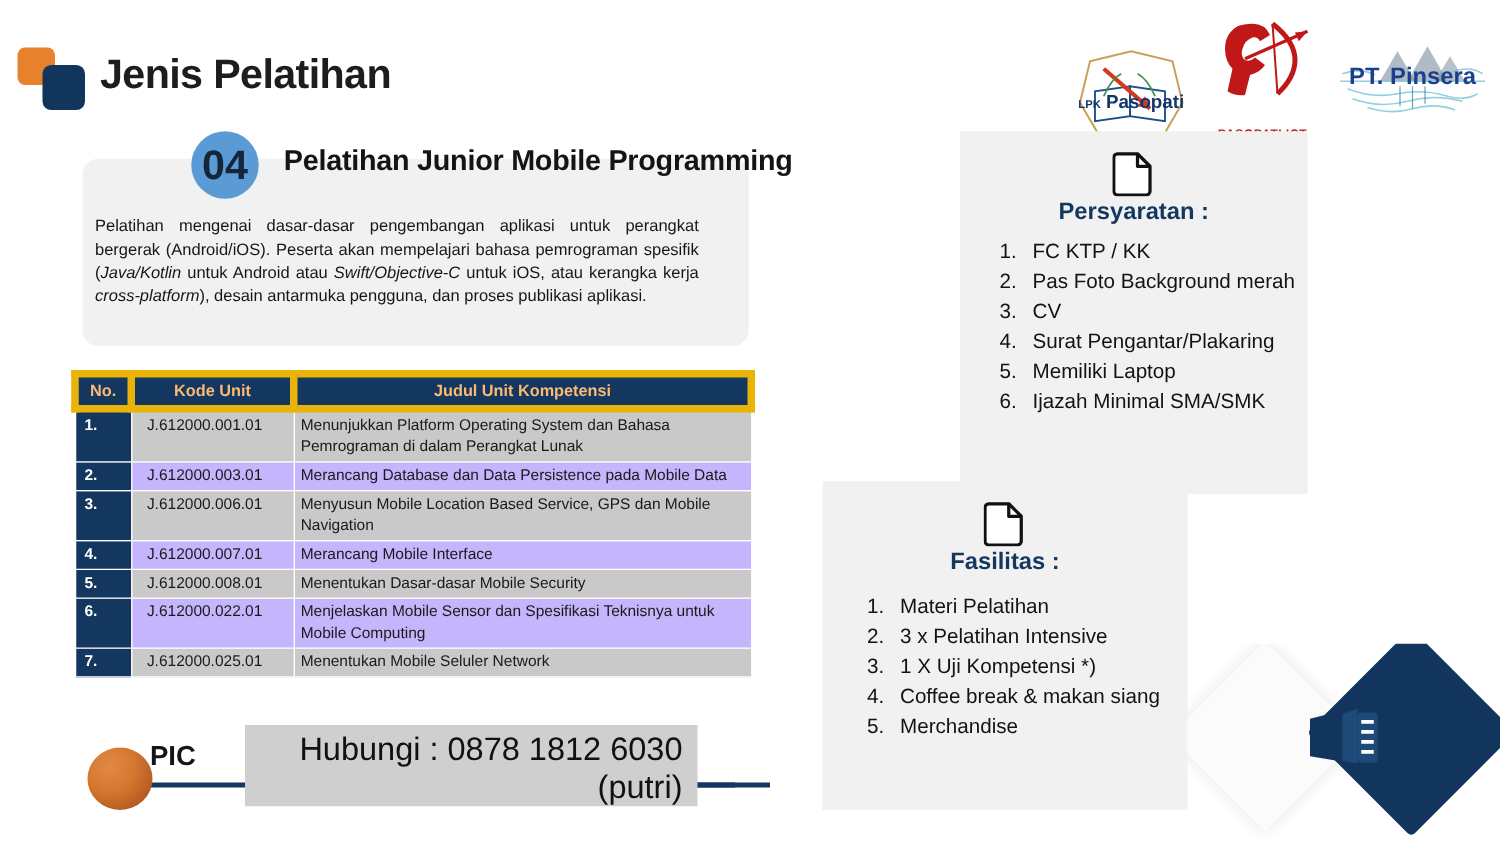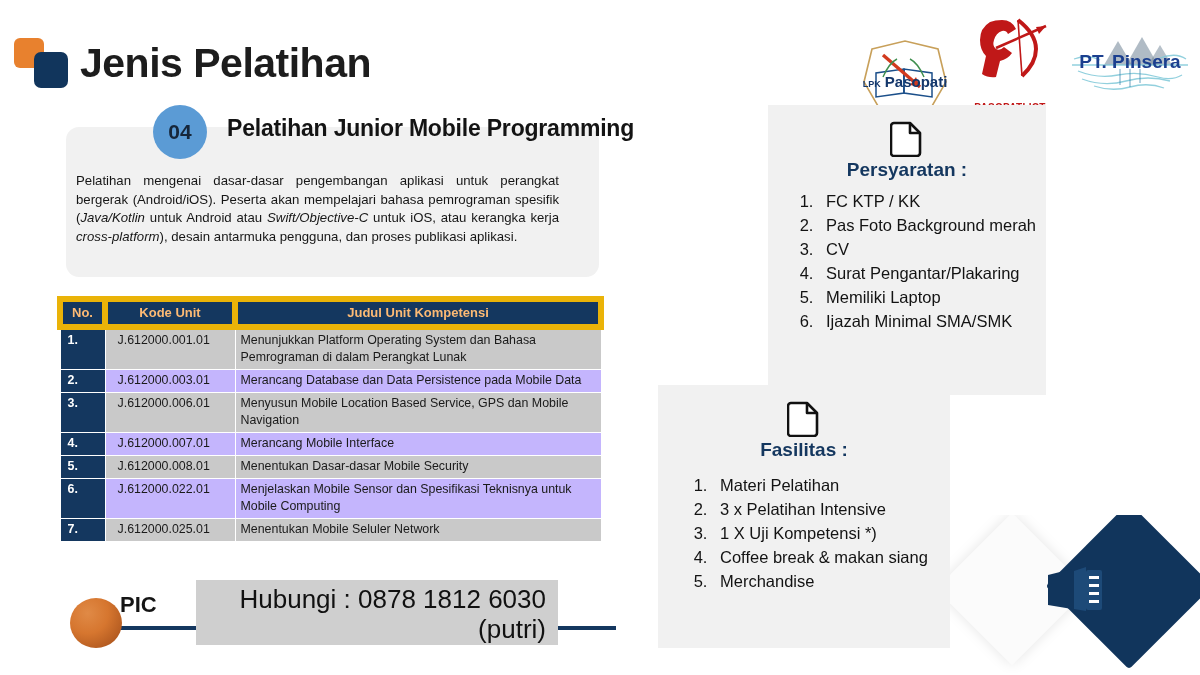--- a/index.html
+++ b/index.html
@@ -35,21 +35,21 @@
     position: absolute;
     left: 20px; top: 14px;
     width: 34px; height: 36px;
     background: #11355C;
     border-radius: 7px;
   }
   #page-title {
     position: absolute;
     left: 80px;
     top: 40px;
-    font-size: 41px;
+    font-size: 33px;
     font-weight: 700;
     letter-spacing: -0.5px;
     color: #1d1d1d;
     white-space: nowrap;
   }
 
   
   #logo-row {
     position: absolute;
     right: 0px;
@@ -86,21 +86,21 @@
 
   
   #section-badge {
     position: absolute;
     left: 153px; top: 105px;
     width: 54px; height: 54px;
     border-radius: 50%;
     background: #5B9BD5;
     display: flex; align-items: center; justify-content: center;
     color: #16263a;
-    font-size: 21px; font-weight: 800;
+    font-size: 33px; font-weight: 800;
     z-index: 5;
   }
   #section-heading {
     position: absolute;
     left: 227px; top: 115px;
     font-size: 23px; font-weight: 800;
     color: #141414;
     letter-spacing: -0.2px;
     white-space: nowrap;
     z-index: 5;

